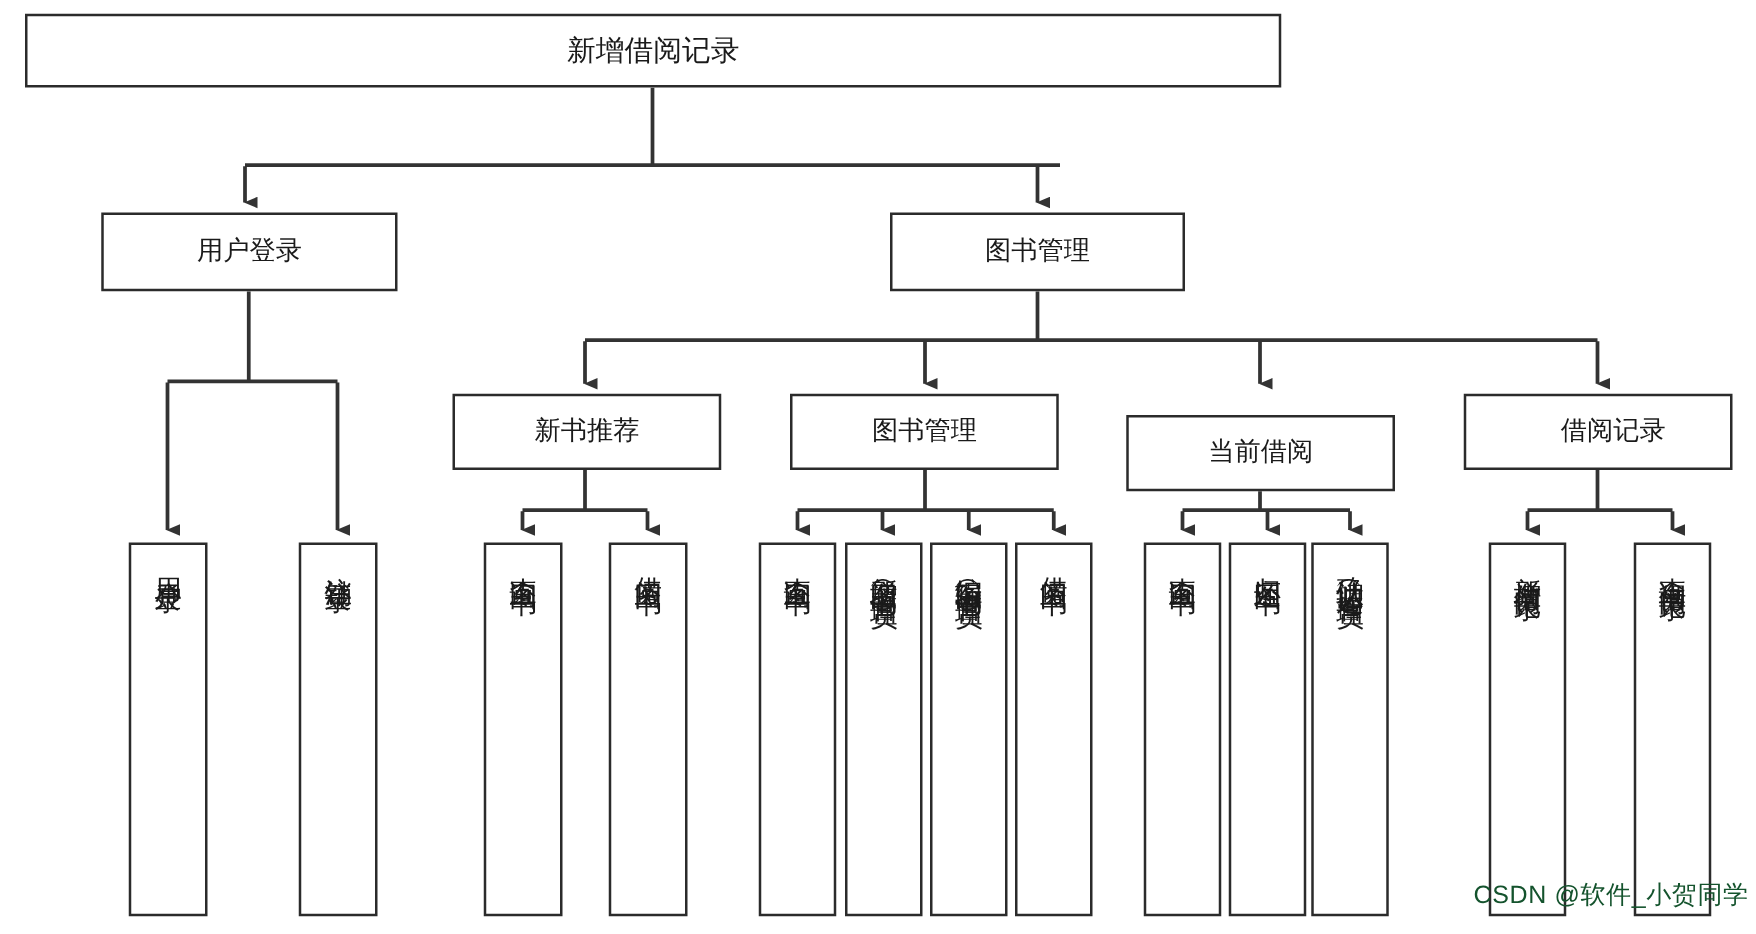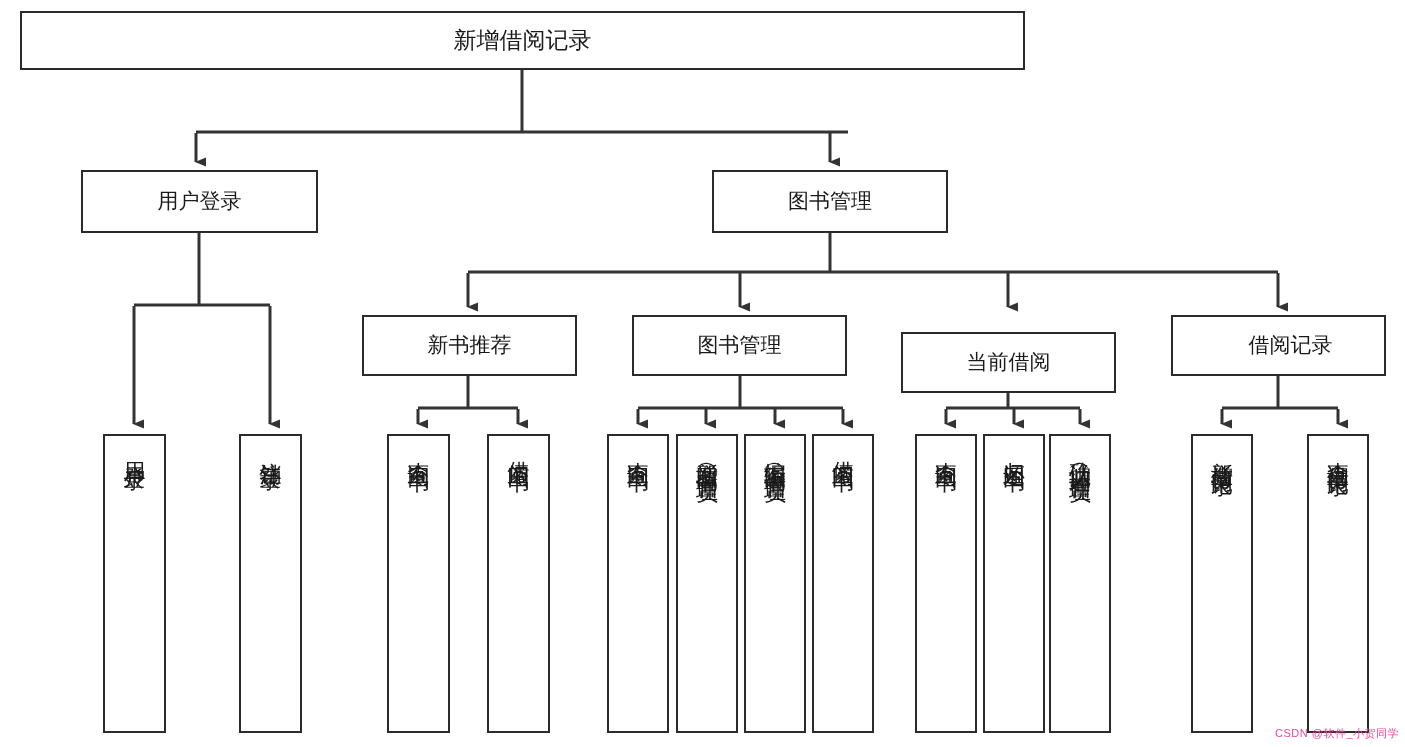--- a/index.html
+++ b/index.html
@@ -51,23 +51,23 @@
   .node-leaf .node-label {
     writing-mode: vertical-rl;
     text-orientation: upright;
     font-size: 22px;
     letter-spacing: 3px;
     line-height: 1;
   }
   #watermark {
     position: absolute;
     right: 6px;
-    bottom: 6px;
-    font-size: 11px;
-    color: #ec4899;
+    bottom: 18px;
+    font-size: 20px;
+    color: #14532d;
     letter-spacing: 0.5px;
     pointer-events: none;
     white-space: nowrap;
   }
 </style>
 </head>
 <body>
 
 <div id="diagram-root">
 

